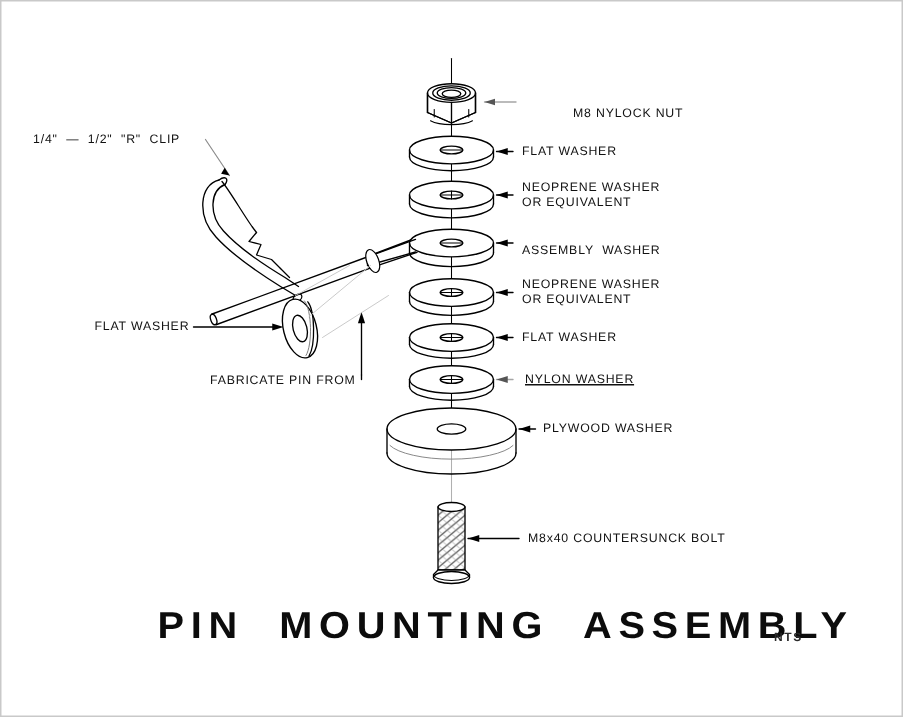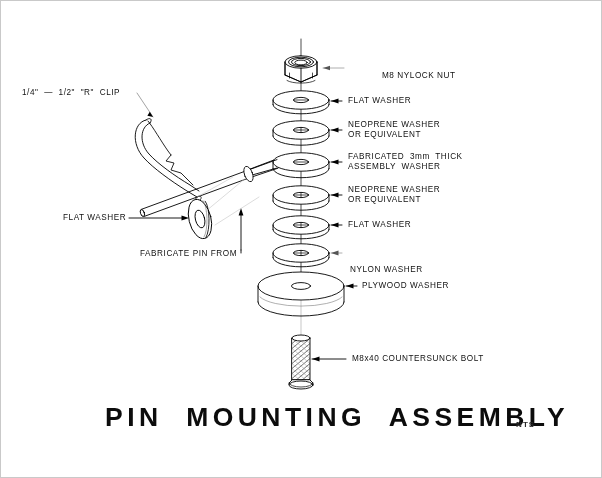--- a/index.html
+++ b/index.html
@@ -281,29 +281,28 @@
     </g>
   </svg>
 
   <div class="lbl" style="left:349px;top:70px;margin-left:32px;">M8 NYLOCK NUT</div>
 
   <div class="lbl" style="left:347px;top:95px;">FLAT WASHER</div>
 
   <div class="lbl" style="left:347px;top:119px;">NEOPRENE WASHER</div>
   <div class="lbl" style="left:347px;top:129px;">OR EQUIVALENT</div>
 
-  <div class="lbl" style="left:347px;top:151px;">FABRICATED  3mm  THICK</div>
   <div class="lbl" style="left:347px;top:161px;">ASSEMBLY  WASHER</div>
 
   <div class="lbl" style="left:347px;top:184px;">NEOPRENE WASHER</div>
   <div class="lbl" style="left:347px;top:194px;">OR EQUIVALENT</div>
 
   <div class="lbl" style="left:347px;top:219px;">FLAT WASHER</div>
 
-  <div class="lbl" style="left:349px;top:264px;">NYLON WASHER</div>
+  <div class="lbl" style="left:349px;top:247px;text-decoration:underline;">NYLON WASHER</div>
 
   <div class="lbl" style="left:361px;top:280px;">PLYWOOD WASHER</div>
 
   <div class="lbl" style="left:351px;top:353px;">M8x40 COUNTERSUNCK BOLT</div>
 
   <div class="lbl" style="left:21px;top:87px;">1/4"  —  1/2"  "R"  CLIP</div>
 
   <div class="lbl" style="left:62px;top:212px;">FLAT WASHER</div>
 
   <div class="lbl" style="left:139px;top:248px;">FABRICATE PIN FROM</div>

